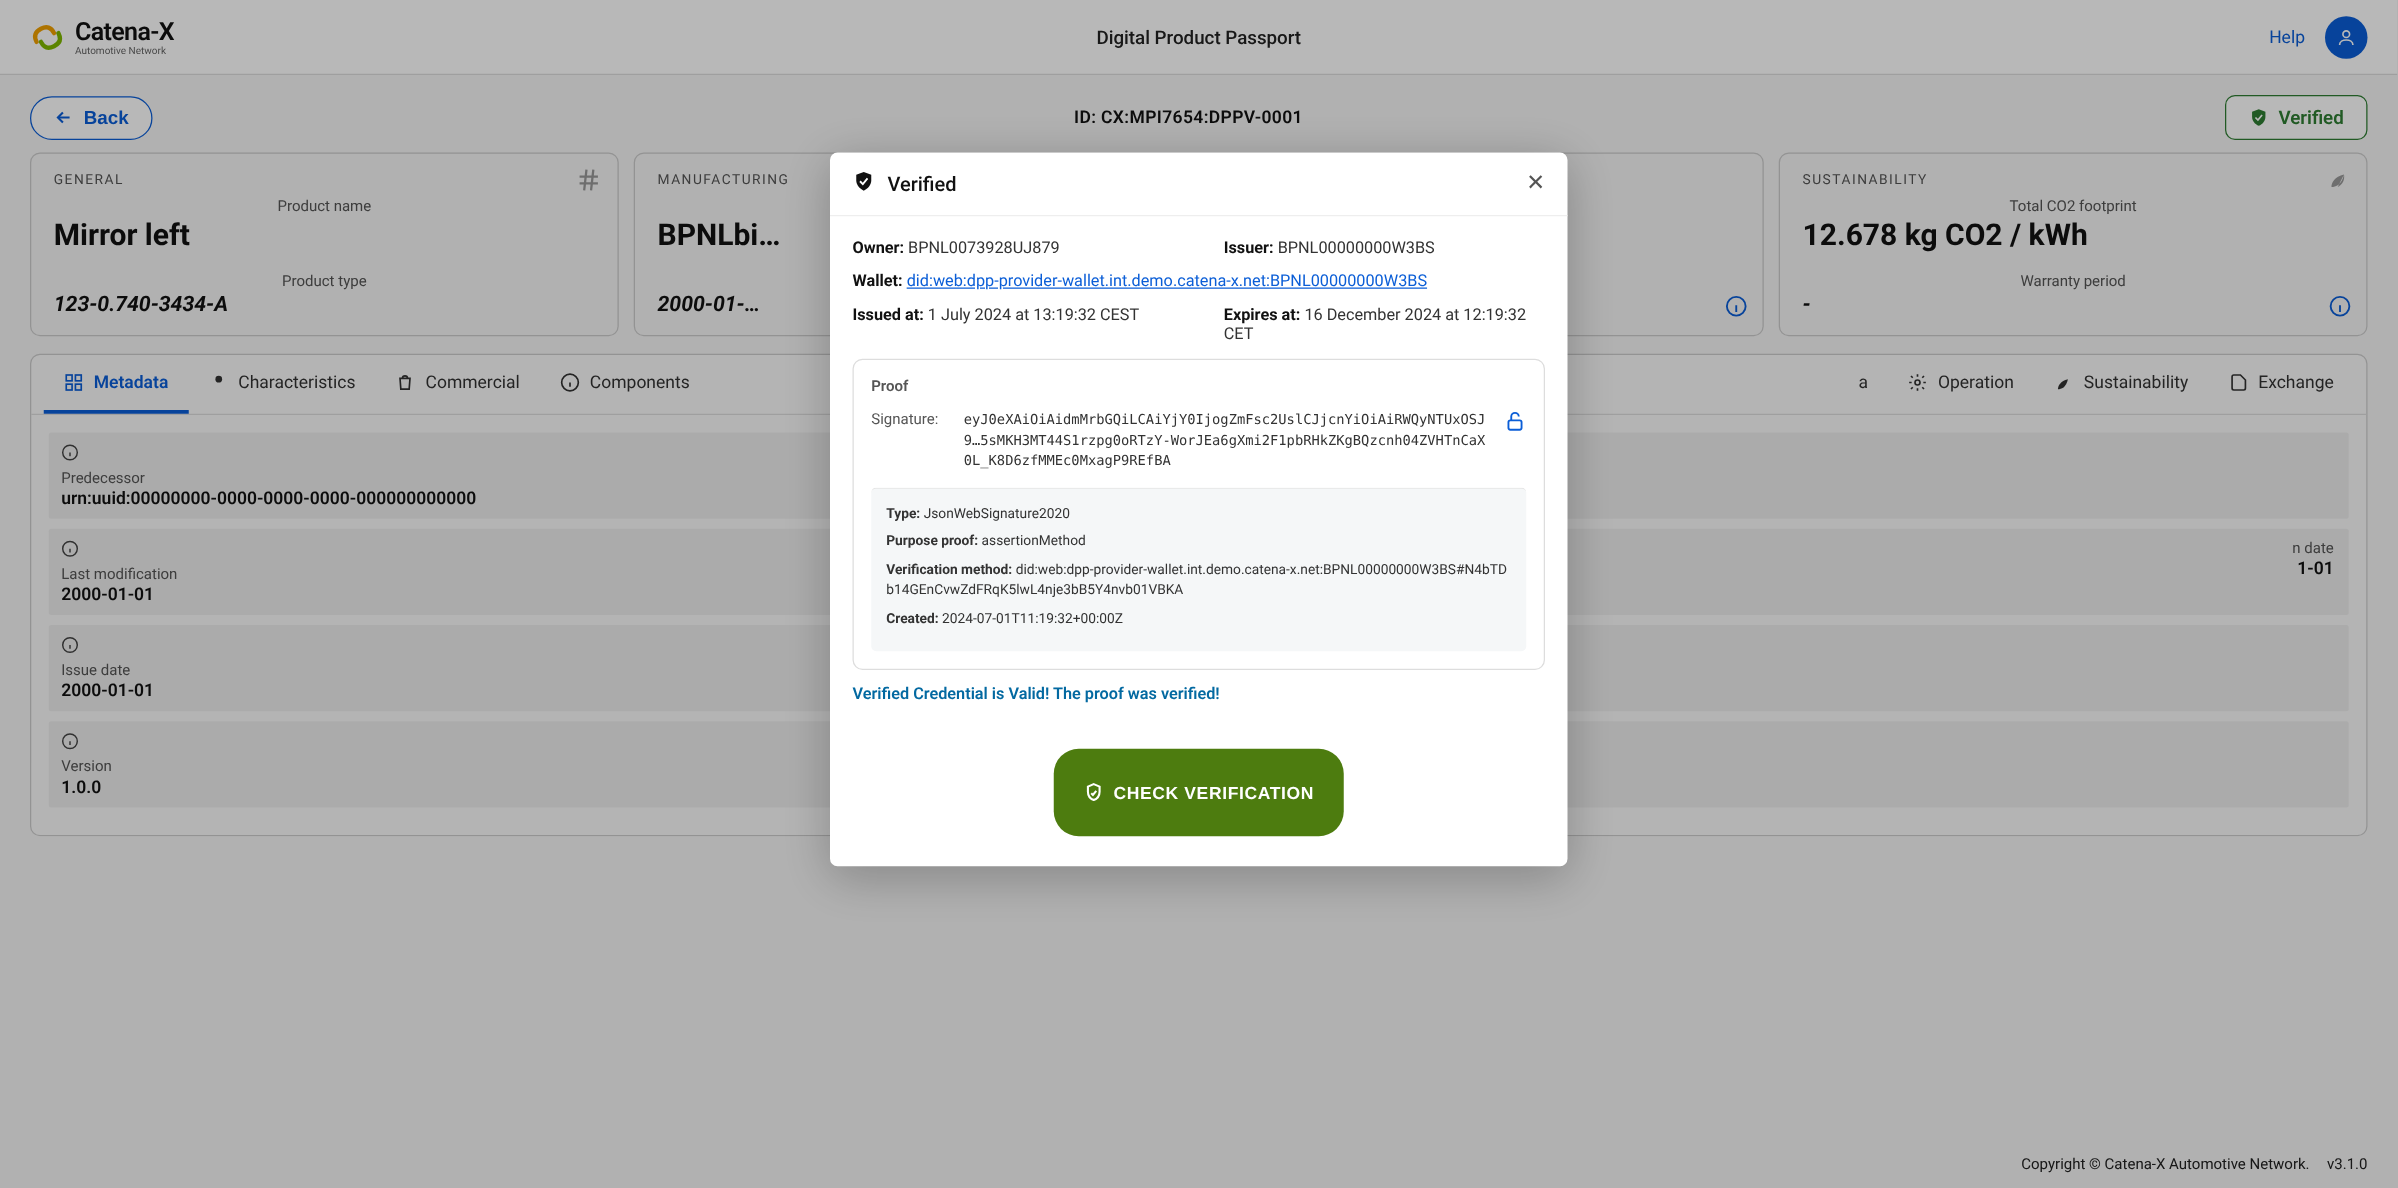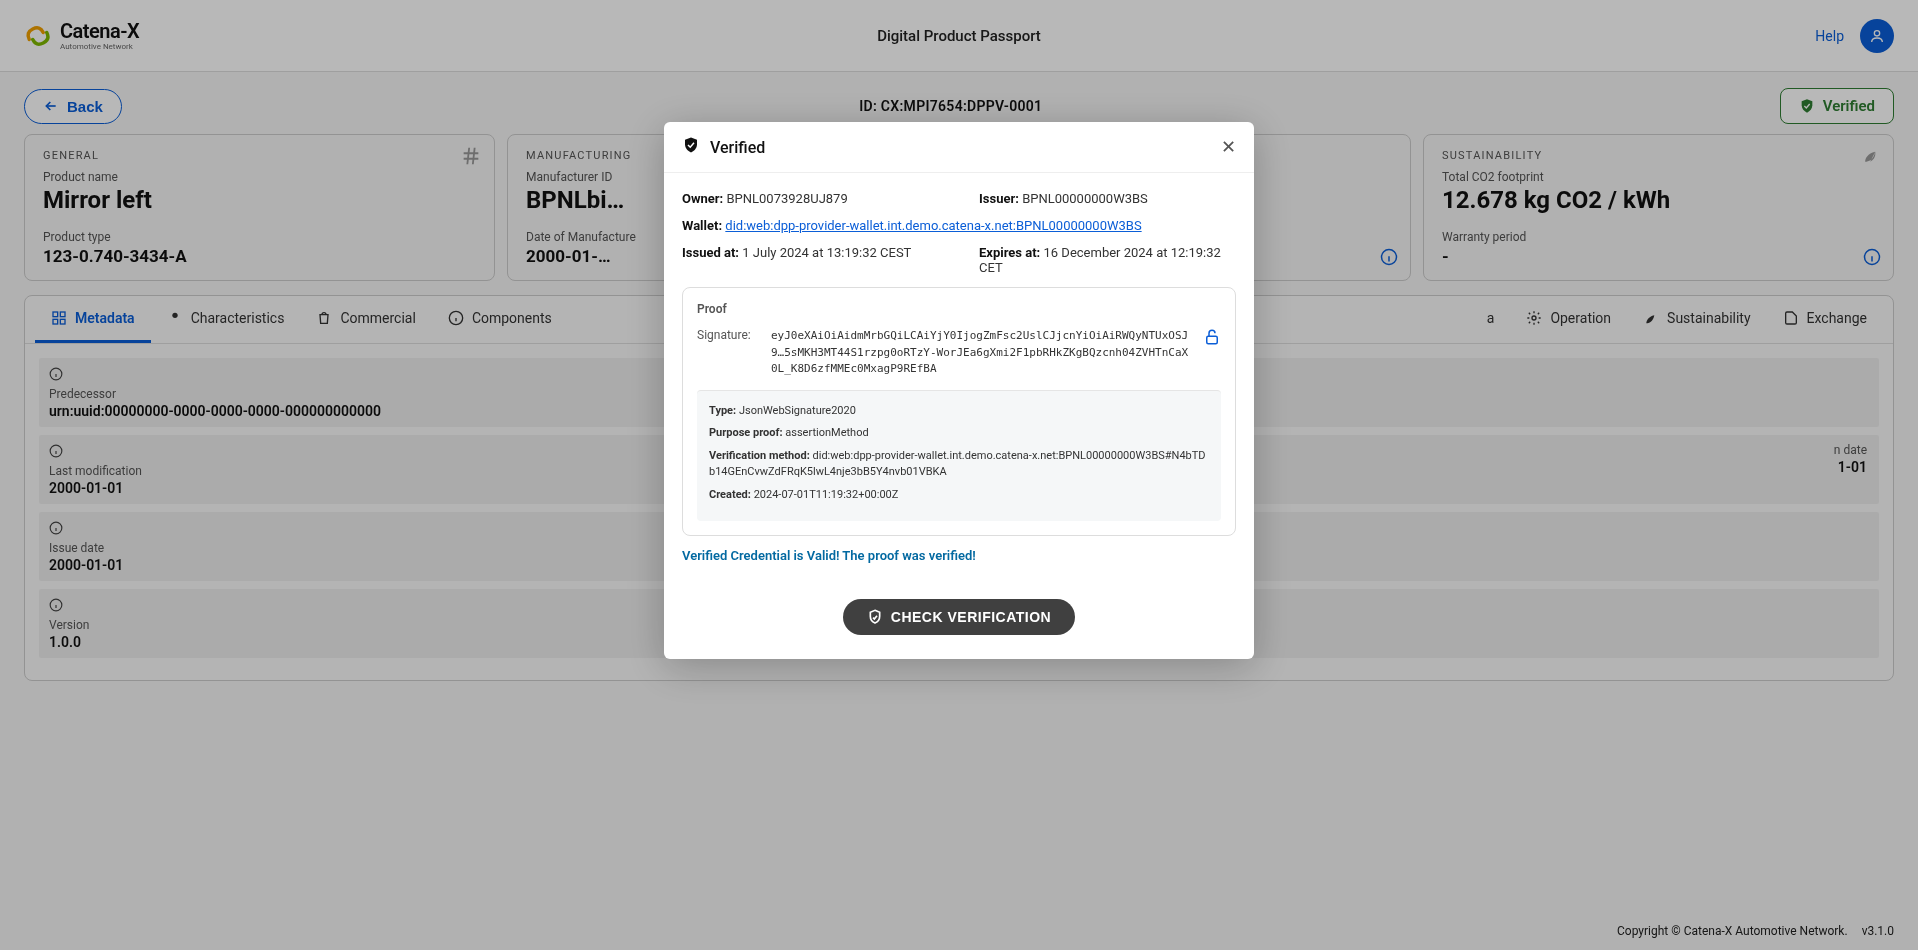--- a/index.html
+++ b/index.html
@@ -1,19 +1,19 @@
 <!DOCTYPE html>
 <html><head>
 <meta charset="utf-8">
 <style>
 * { box-sizing: border-box; margin: 0; padding: 0; }
 body { font-family: -apple-system, BlinkMacSystemFont, 'Segoe UI', Roboto, Arial, sans-serif; background: #f5f5f5; color: #111; overflow: hidden; }
 
 
-.app-header { height: 72px; background: #fff; border-bottom: 1px solid #ddd; display: flex; align-items: center; padding: 0 24px; position: relative; }
+.app-header { height: 60px; background: #fff; border-bottom: 1px solid #ddd; display: flex; align-items: center; padding: 0 24px; position: relative; }
 .logo-wrap { display: flex; align-items: center; gap: 8px; }
 .logo-mark { width: 28px; height: 28px; position: relative; }
 .logo-text { display: flex; flex-direction: column; line-height: 1; }
 .logo-text .brand { font-size: 20px; font-weight: 600; letter-spacing: -0.5px; }
 .logo-text .sub { font-size: 8px; color: #666; margin-top: 2px; }
 .header-title { position: absolute; left: 50%; transform: translateX(-50%); font-size: 15px; font-weight: 500; color: #222; }
 .header-right { margin-left: auto; display: flex; align-items: center; gap: 16px; }
 .help-link { color: #0b5ed7; font-size: 14px; text-decoration: none; cursor: pointer; }
 .avatar { width: 34px; height: 34px; border-radius: 50%; background: #0b5ed7; display: flex; align-items: center; justify-content: center; color: #fff; cursor: pointer; }
 
@@ -21,23 +21,23 @@
 .subrow { display: flex; align-items: center; padding: 16px 24px 10px; gap: 26px; }
 .back-btn { border: 1.5px solid #0b5ed7; color: #0b5ed7; background: #fff; border-radius: 18px; padding: 8px 18px; font-size: 15px; font-weight: 600; display: inline-flex; align-items: center; gap: 8px; cursor: pointer; }
 .sub-id { flex: 1; text-align: center; font-size: 14px; font-weight: 600; color: #111; letter-spacing: 0.3px; }
 .verified-pill { border: 1.5px solid #2e7d32; color: #2e7d32; background: #fff; border-radius: 8px; padding: 8px 18px; font-size: 15px; font-weight: 600; display: inline-flex; align-items: center; gap: 8px; }
 
 
 .cards { display: flex; gap: 12px; padding: 0 24px; }
 .card { flex: 1; border: 1px solid #ccc; border-radius: 8px; background: #f5f5f5; padding: 14px 18px; position: relative; min-height: 135px; }
 .card-head { font-size: 11px; letter-spacing: 1.2px; color: #555; text-transform: uppercase; margin-bottom: 8px; }
 .card-icon { position: absolute; top: 10px; right: 12px; color: #888; }
-.card .label { font-size: 12px; color: #555; margin-top: 6px; }
+.card .label { font-size: 12px; color: #555; margin-top: 6px; text-align: center; }
 .card .val-lg { font-size: 24px; font-weight: 700; margin-top: 2px; }
-.card .val-md { font-size: 17px; font-weight: 700; margin-top: 2px; }
+.card .val-md { font-size: 17px; font-weight: 700; margin-top: 2px; font-style: italic; }
 .card .info-icon { position: absolute; bottom: 10px; right: 12px; color: #0b5ed7; }
 
 
 .panel { margin: 14px 24px 0; border: 1px solid #ccc; border-radius: 8px; background: #fafafa; }
 .tabs { display: flex; border-bottom: 1px solid #ddd; padding: 0 10px; }
 .tab { display: flex; align-items: center; gap: 8px; padding: 14px 16px; font-size: 14px; color: #333; cursor: pointer; border-bottom: 3px solid transparent; }
 .tab.active { color: #0b5ed7; font-weight: 600; border-bottom-color: #0b5ed7; }
 .tab .ticon { width: 16px; height: 16px; }
 .tab-body { padding: 14px; }
 .meta-row { background: #eee; border-radius: 2px; padding: 8px 10px; margin-bottom: 8px; }
@@ -70,21 +70,21 @@
 .sig-label { font-size: 12px; color: #555; min-width: 60px; }
 .sig-val { font-size: 11px; font-family: ui-monospace, Menlo, Consolas, monospace; color: #333; word-break: break-all; flex: 1; line-height: 1.5; }
 .sig-icon { color: #0b5ed7; }
 .proof-details { background: #f5f7f8; border-radius: 4px; padding: 12px; margin-top: 12px; border-top: 1px solid #e5e5e5; }
 .proof-details .pd { font-size: 11px; margin-bottom: 6px; color: #333; word-break: break-all; line-height: 1.5; }
 .proof-details .pd .pk { font-weight: 700; }
 .last-upd { font-size: 13px; margin-top: 16px; }
 .last-upd .k { font-weight: 700; }
 .valid-msg { color: #0369a1; font-size: 13px; font-weight: 600; margin-top: 12px; }
 .modal-action { display: flex; justify-content: center; margin-top: 36px; }
-.cv-btn { background: #404040; color: #fff; border: none; border-radius: 20px; padding: 10px 24px; font-size: 14px; font-weight: 700; letter-spacing: 0.5px; display: inline-flex; align-items: center; gap: 8px; cursor: pointer; }
+.cv-btn { background: #4d7c0f; color: #fff; border: none; border-radius: 20px; padding: 27px 24px; font-size: 14px; font-weight: 700; letter-spacing: 0.5px; display: inline-flex; align-items: center; gap: 8px; cursor: pointer; }
 </style>
 </head>
 <body>
 
 <header class="app-header">
   <div class="logo-wrap">
     <span class="logo-mark">
       <svg viewBox="0 0 32 32" width="28" height="28">
           <path d="M6 20 Q2 12 10 8 Q18 4 22 12" fill="none" stroke="#f0a000" stroke-width="4" stroke-linecap="round"></path>
           <path d="M26 12 Q30 20 22 24 Q14 28 10 20" fill="none" stroke="#7fb800" stroke-width="4" stroke-linecap="round"></path>

